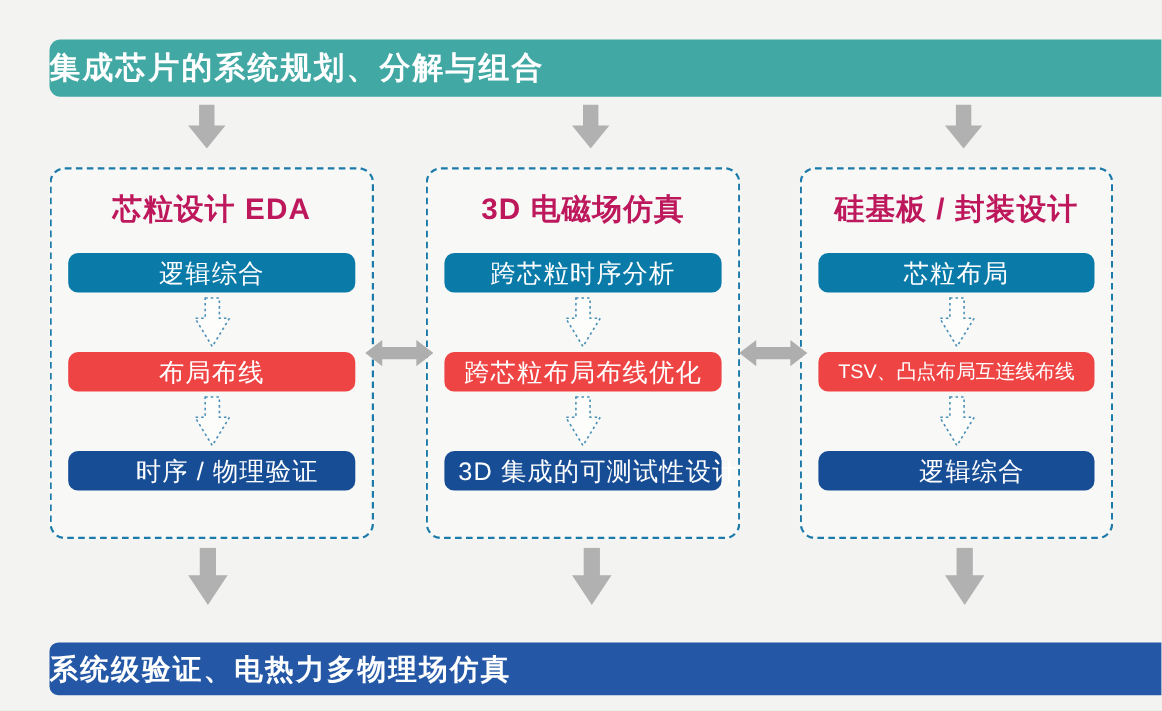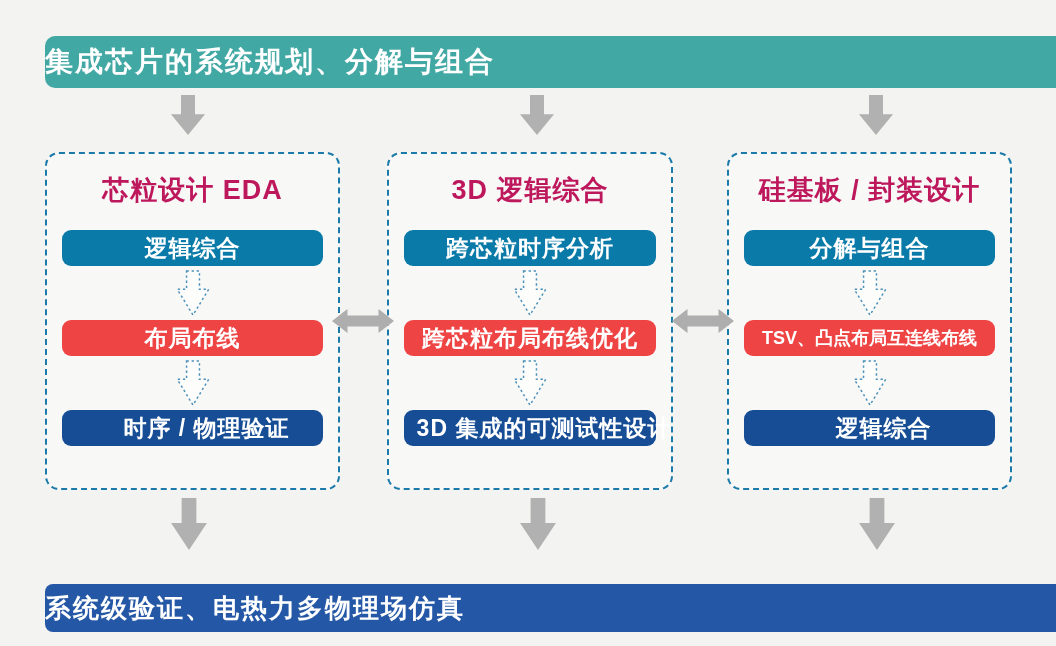--- a/index.html
+++ b/index.html
@@ -85,21 +85,21 @@
 
   .stage-box {
     margin: 0 15px;
     height: 36px;
     border-radius: 9px;
     display: flex;
     align-items: center;
     justify-content: center;
     color: #ffffff;
     font-size: 23px;
-    font-weight: bold;
+    font-weight: normal;
     letter-spacing: 1px;
     white-space: nowrap;
   }
   .stage-box.first { margin-top: 20px; }
   .stage-box.fit-sm { font-size: 18px; letter-spacing: 0; }
   .row1 { background: #0a7aa8; }
   .row2 { background: #ef4444; }
   .row3 { background: #164d95; padding-left: 28px; }
 
   .step-arrow-wrap {
@@ -140,39 +140,39 @@
     <div class="stage-box row2">布局布线</div>
     <div class="step-arrow-wrap">
       <svg viewBox="0 0 38 50">
           <path d="M12,1 H26 V21 H36 L19,49 L2,21 H12 Z" fill="rgba(255,255,255,0.65)" stroke="#4a90b8" stroke-width="1.6" stroke-dasharray="2.5 3"></path>
         </svg>
     </div>
     <div class="stage-box row3">时序 / 物理验证</div>
   </div>
 
   <div class="column col2">
-    <div class="column-title">3D 逻辑综合</div>
+    <div class="column-title">3D 电磁场仿真</div>
     <div class="stage-box first row1">跨芯粒时序分析</div>
     <div class="step-arrow-wrap">
       <svg viewBox="0 0 38 50">
           <path d="M12,1 H26 V21 H36 L19,49 L2,21 H12 Z" fill="rgba(255,255,255,0.65)" stroke="#4a90b8" stroke-width="1.6" stroke-dasharray="2.5 3"></path>
         </svg>
     </div>
     <div class="stage-box row2">跨芯粒布局布线优化</div>
     <div class="step-arrow-wrap">
       <svg viewBox="0 0 38 50">
           <path d="M12,1 H26 V21 H36 L19,49 L2,21 H12 Z" fill="rgba(255,255,255,0.65)" stroke="#4a90b8" stroke-width="1.6" stroke-dasharray="2.5 3"></path>
         </svg>
     </div>
     <div class="stage-box row3">3D 集成的可测试性设计</div>
   </div>
 
   <div class="column col3">
     <div class="column-title">硅基板 / 封装设计</div>
-    <div class="stage-box first row1">分解与组合</div>
+    <div class="stage-box first row1">芯粒布局</div>
     <div class="step-arrow-wrap">
       <svg viewBox="0 0 38 50">
           <path d="M12,1 H26 V21 H36 L19,49 L2,21 H12 Z" fill="rgba(255,255,255,0.65)" stroke="#4a90b8" stroke-width="1.6" stroke-dasharray="2.5 3"></path>
         </svg>
     </div>
     <div class="stage-box row2 fit-sm">TSV、凸点布局互连线布线</div>
     <div class="step-arrow-wrap">
       <svg viewBox="0 0 38 50">
           <path d="M12,1 H26 V21 H36 L19,49 L2,21 H12 Z" fill="rgba(255,255,255,0.65)" stroke="#4a90b8" stroke-width="1.6" stroke-dasharray="2.5 3"></path>
         </svg>

